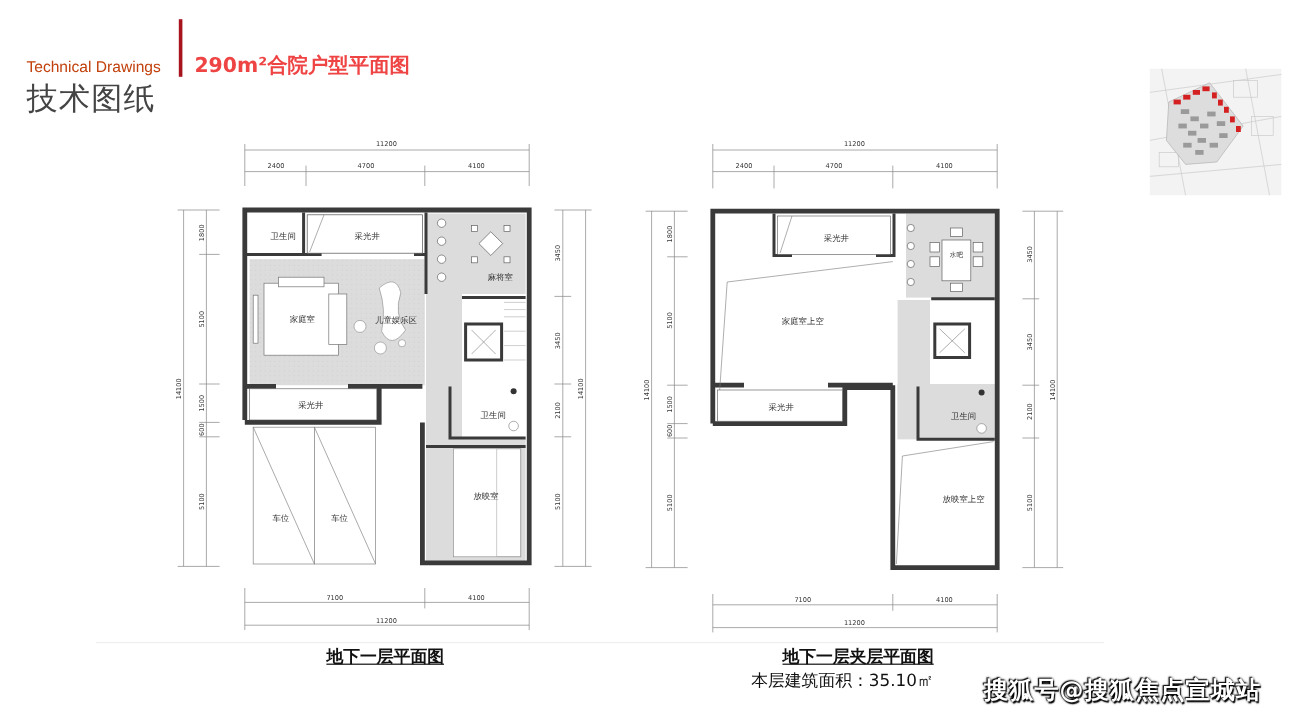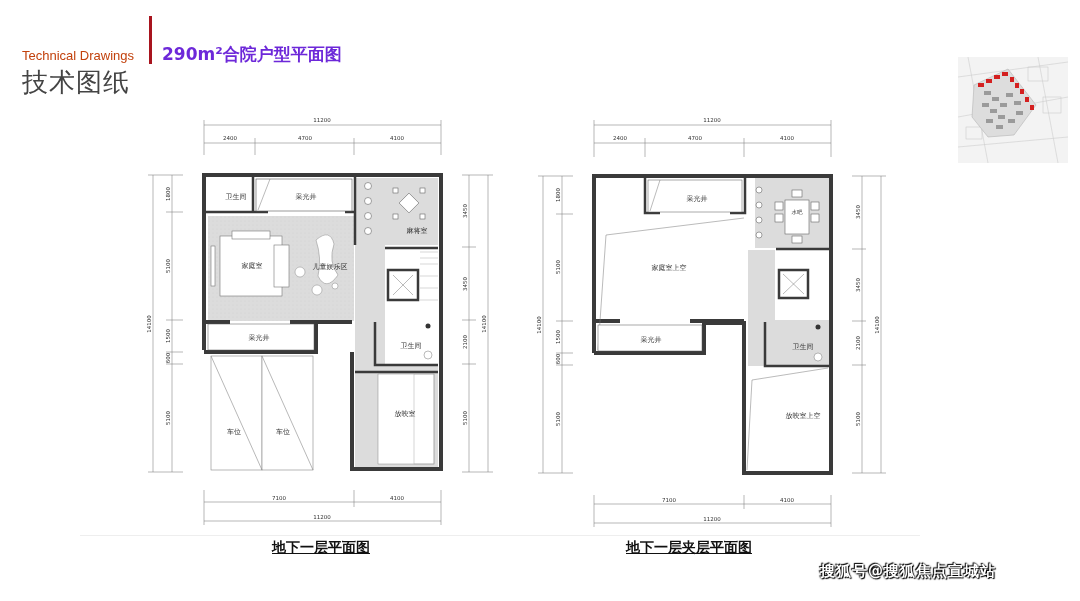--- a/index.html
+++ b/index.html
@@ -1,27 +1,27 @@
 <!DOCTYPE html>
 <html><head>
 <meta charset="utf-8">
 <style>
   html, body { margin:0; padding:0; }
   body { width:1080px; height:601px; background:#ffffff; position:relative; overflow:hidden;
          font-family:"DejaVu Sans", "Liberation Sans", sans-serif; color:#333; }
   .hdr-cn { position:absolute; left:22px; top:17px; font-size:26px; color:#444; letter-spacing:1px;margin-top:48px; }
   .hdr-en { position:absolute; left:22px; top:48px; font-family:"Liberation Sans", sans-serif; font-size:13px; color:#c2410c; }
   .hdr-bar { position:absolute; left:149px; top:16px; width:3px; height:48px; background:#a8141e; }
-  .hdr-title { position:absolute; left:162px; top:43px; font-size:17px; font-weight:bold; color:#6d28d9; }
+  .hdr-title { position:absolute; left:162px; top:43px; font-size:17px; font-weight:bold; color:#ef4444; }
   .sitemap { position:absolute; left:958px; top:57px; width:110px; height:106px; }
   svg.plans { position:absolute; left:0; top:0; }
   .cap { position:absolute; font-size:14px; color:#111; }
   .cap .t { font-weight:bold; text-decoration:underline; display:block; }
   .cap .a { display:block; margin-top:2px; }
-  .wm { position:absolute; left:820px; top:562px; font-size:15px; color:#fff; font-weight:bold;
+  .wm { position:absolute; left:820px; top:562px; font-size:20px; color:#fff; font-weight:bold;
         text-shadow:0 0 2px #000, 1px 1px 1px #000, -1px -1px 1px #000; letter-spacing:1px;text-align:right; }
   .sep { position:absolute; left:80px; top:535px; width:840px; height:1px; background:#eee; }
   .t8 { font-size:7px; fill:#333; font-family:"DejaVu Sans", sans-serif; }
   .t6 { font-size:5.5px; fill:#333; font-family:"DejaVu Sans", sans-serif; }
 </style>
 </head>
 <body>
 
 <div class="hdr-cn">技术图纸</div>
 <div class="hdr-en">Technical Drawings</div>
@@ -300,15 +300,16 @@
   </g>
 </svg>
 
 <div class="sep"></div>
 
 <div class="cap" style="left:272px; top:539px;">
   <span class="t">地下一层平面图</span>
 </div>
 <div class="cap" style="left:626px; top:539px;text-align:right;">
   <span class="t">地下一层夹层平面图</span>
+  <span class="a">本层建筑面积：35.10㎡</span>
 </div>
 
 <div class="wm">搜狐号@搜狐焦点宣城站</div>
 
 </body></html>

